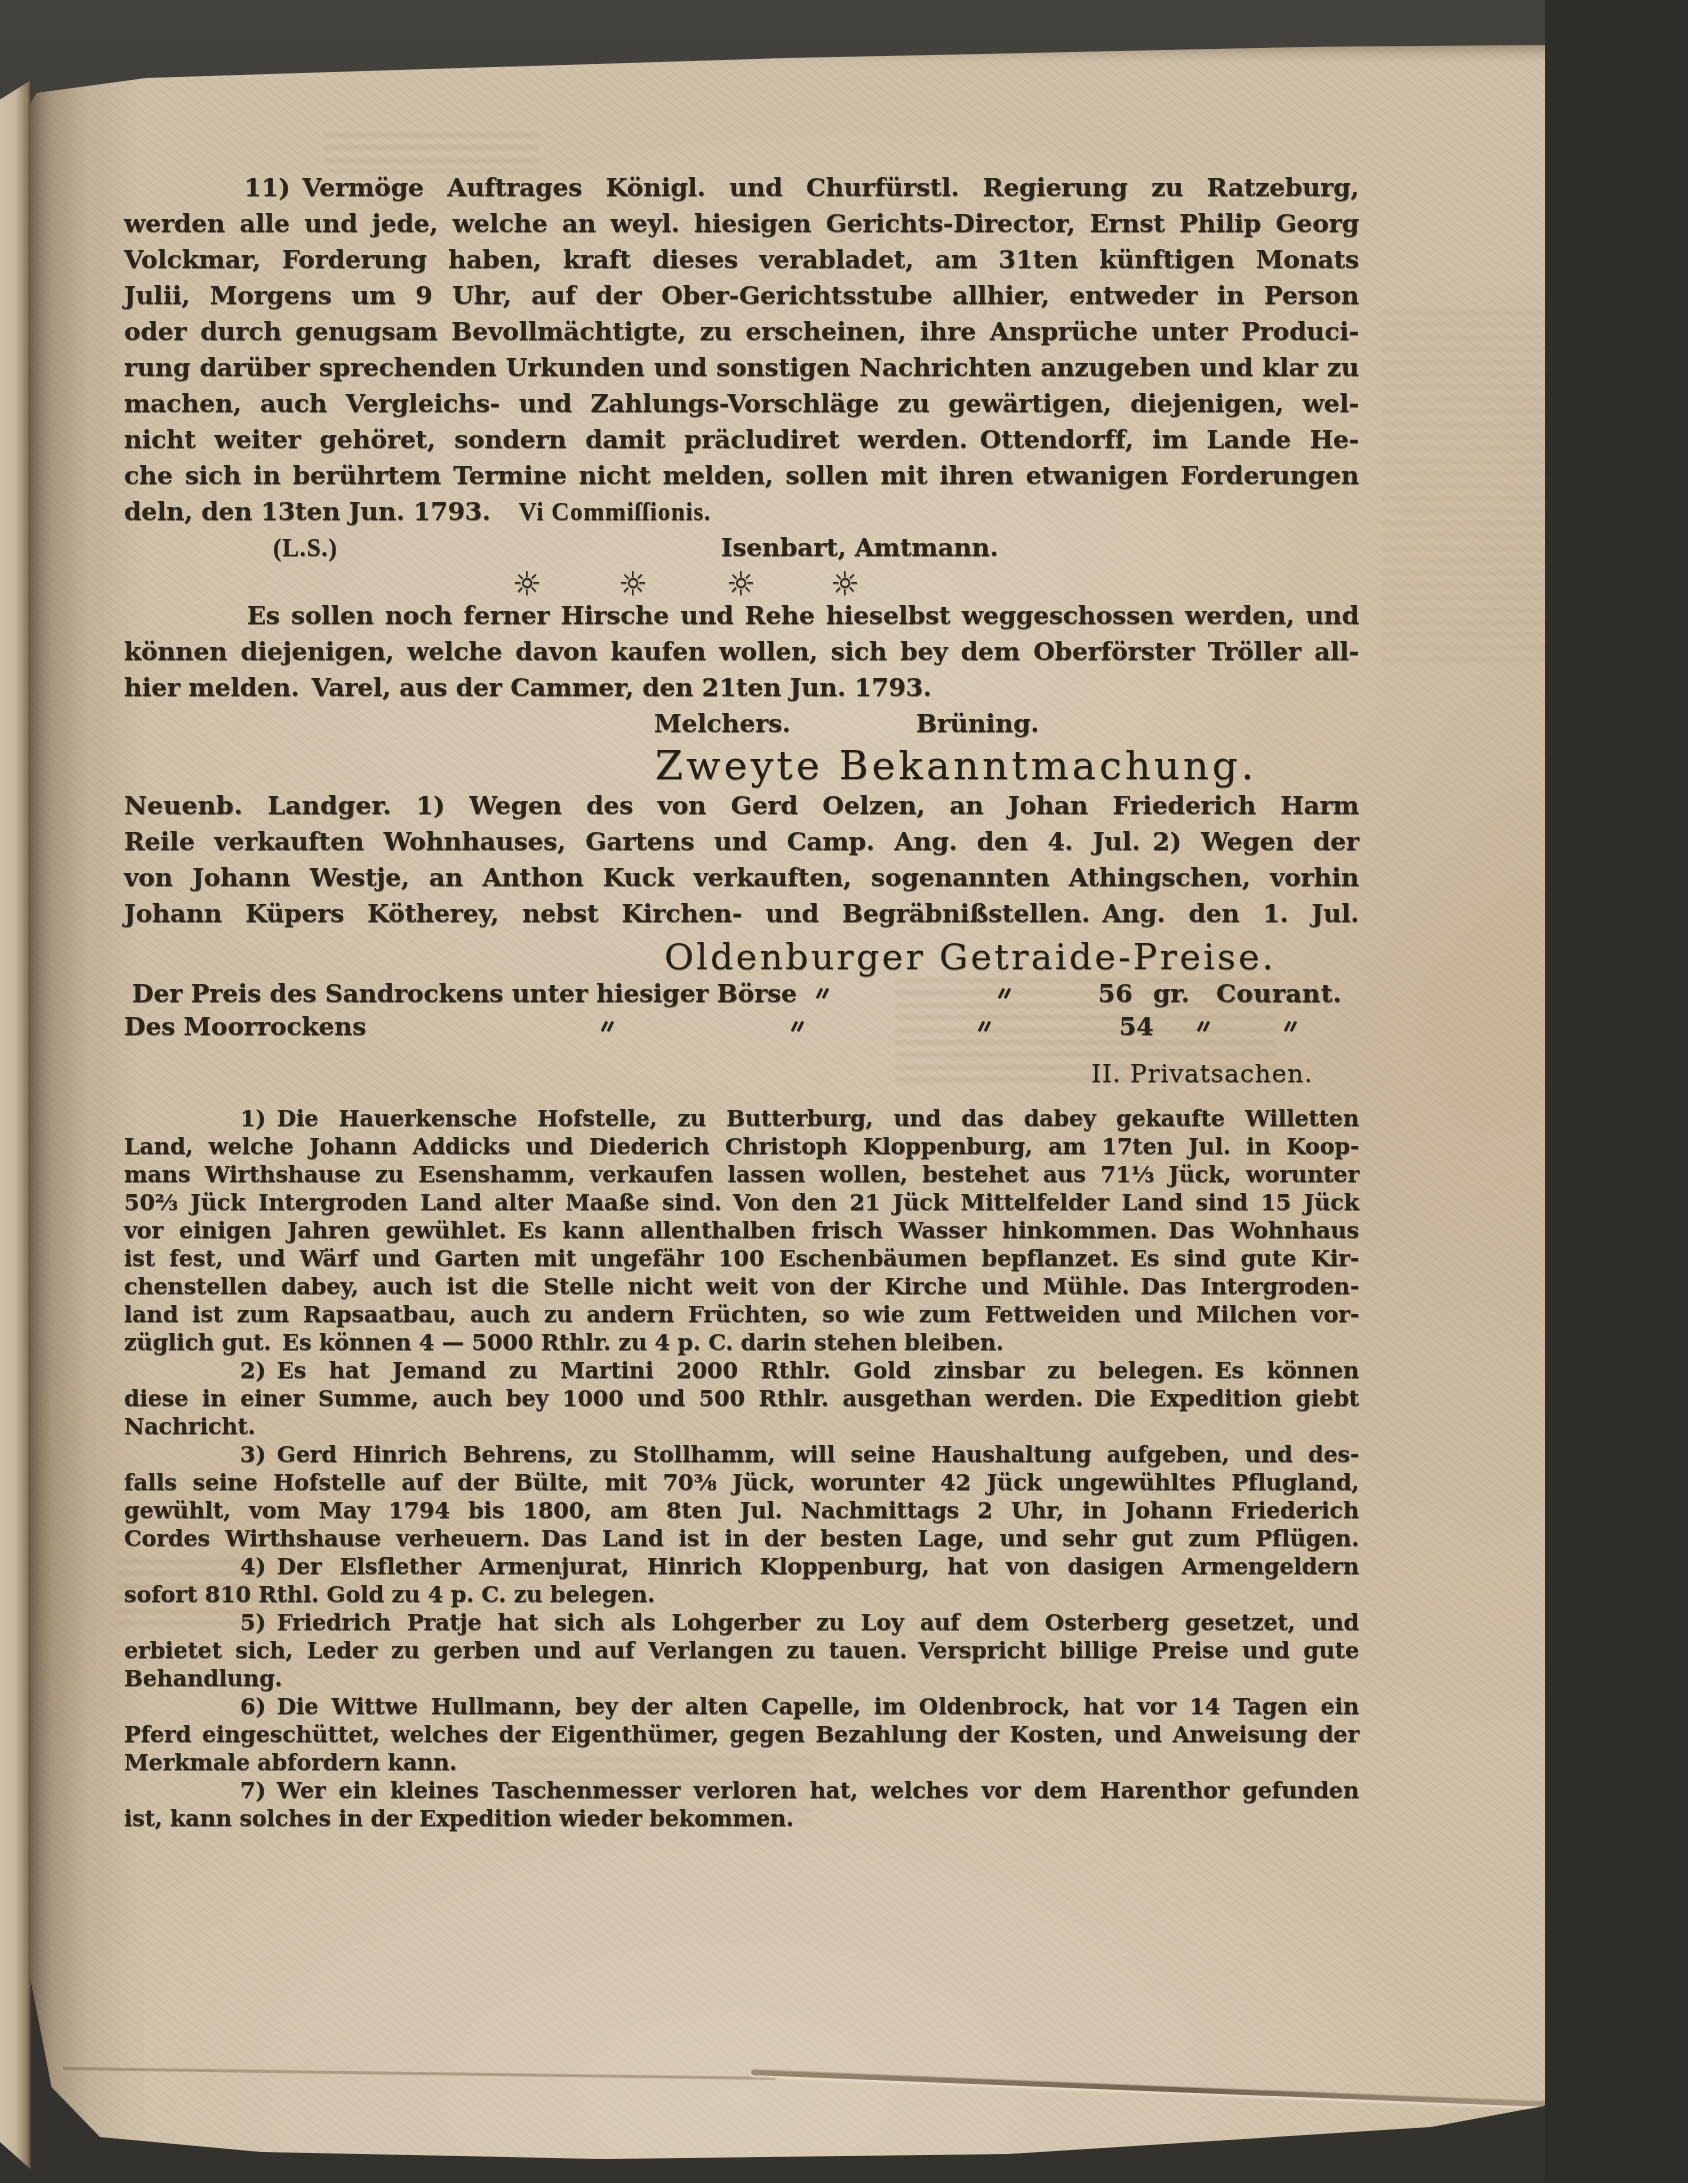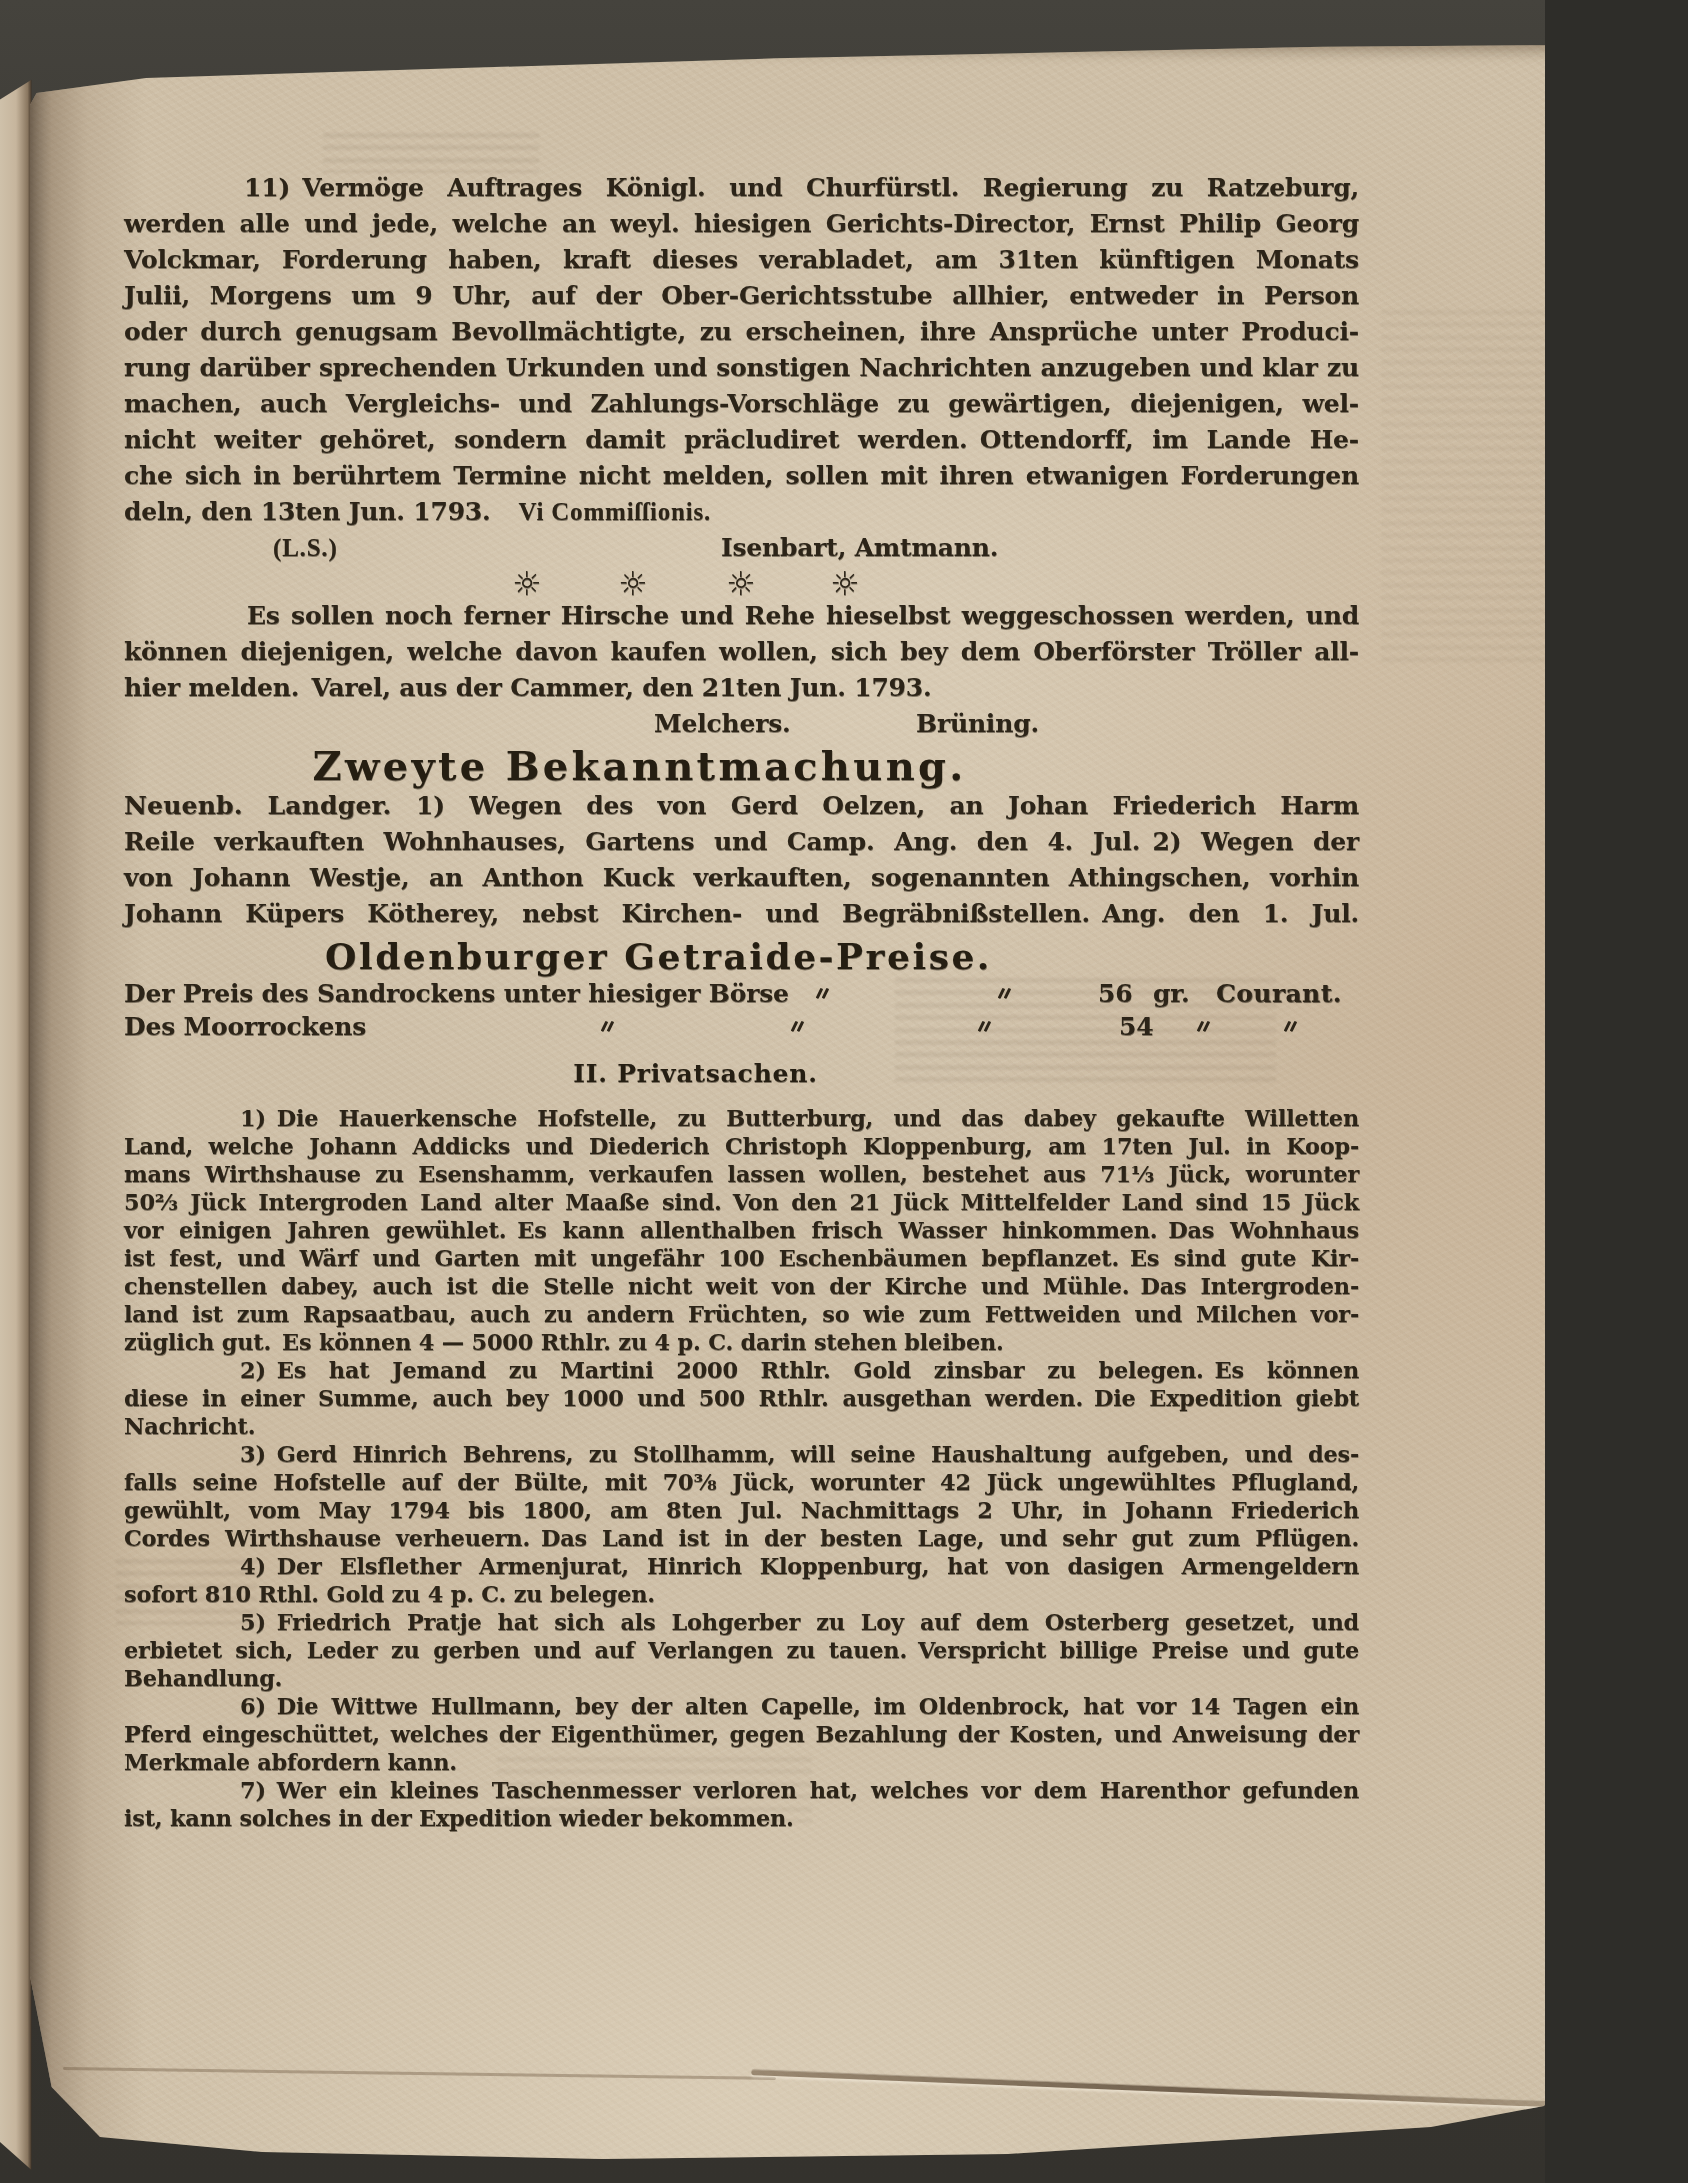--- a/index.html
+++ b/index.html
@@ -42,21 +42,21 @@
   .s1{font-size:25px;line-height:36px;letter-spacing:-0.2px;}
   .s2{font-size:22.4px;line-height:28px;letter-spacing:-0.2px;}
   .line{text-align:justify;text-align-last:justify;}
   .line.noj{text-align-last:left;}
   .line.ind{text-indent:120px;}
   .s2 .line.ind{text-indent:116px;}
   .prow{position:relative;}
   .h43{height:36px;}
   .abs{position:absolute;top:0;white-space:nowrap;}
   .antiqua{font-family:"Liberation Serif",serif;font-weight:600;letter-spacing:0.8px;}
-  .heading{text-align:center;font-weight:bold;color:#251e12;}
+  .heading{text-align:right;font-weight:normal;color:#251e12;}
   .h-zweyte{font-size:40px;line-height:45px;letter-spacing:3.3px;margin-top:1.7px;transform:translateX(-102px);}
   .h-getraide{font-size:36px;line-height:41px;letter-spacing:2.5px;margin-top:3.3px;transform:translateX(-83px);}
   .h-privat{font-size:25px;line-height:45px;letter-spacing:0.8px;margin-top:8.3px;transform:translateX(-46px);}
   .stars{height:30px;margin-top:1.7px;}
   .star{position:absolute;top:-3.3px;font-family:"DejaVu Sans",sans-serif;font-size:33px;
     font-weight:bold;color:#2c2418;}
   .price{height:33px;font-size:25px;line-height:33px;}
   .plabel{font-weight:bold;}
   .cur{letter-spacing:0.4px;text-shadow:0.7px 0.7px 0.7px rgba(40,32,20,0.65);text-align:center;}
   .ditto{position:absolute;top:11.6px;width:14px;height:11.6px;display:inline-block;}
@@ -132,21 +132,21 @@
         </div>
         <div class="line">Reile verkauften Wohnhauses, Gartens und Camp. Ang. den 4. Jul. 2) Wegen der</div>
         <div class="line">von Johann Westje, an Anthon Kuck verkauften, sogenannten Athingschen, vorhin</div>
         <div class="line">Johann Küpers Kötherey, nebst Kirchen- und Begräbnißstellen. Ang. den 1. Jul.</div>
       </div>
 
       <div class="heading h-getraide">Oldenburger Getraide-Preise.</div>
 
       <div class="para s1">
         <div class="prow price">
-          <span class="abs plabel" style="left:0;">Der Preis des Sandrockens unter hiesiger Börse</span>
+          <span class="abs plabel" style="left:8px;">Der Preis des Sandrockens unter hiesiger Börse</span>
           <span class="ditto" style="left:692px;"></span>
           <span class="ditto" style="left:874px;"></span>
           <span class="abs" style="left:974px;">56</span>
           <span class="abs" style="left:1029px;">gr.</span>
           <span class="abs cur" style="left:1092px;">Courant.</span>
         </div>
         <div class="prow price">
           <span class="abs plabel" style="left:0;">Des Moorrockens</span>
           <span class="ditto" style="left:477px;"></span>
           <span class="ditto" style="left:667px;"></span>

